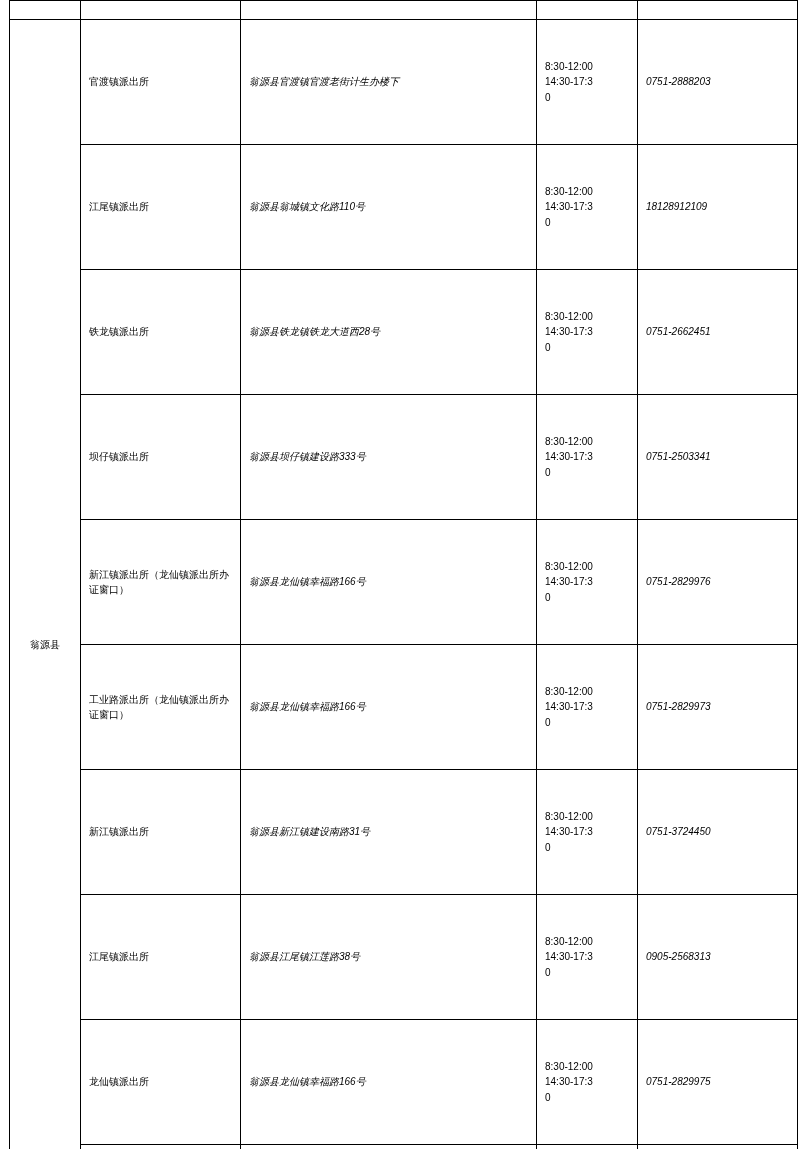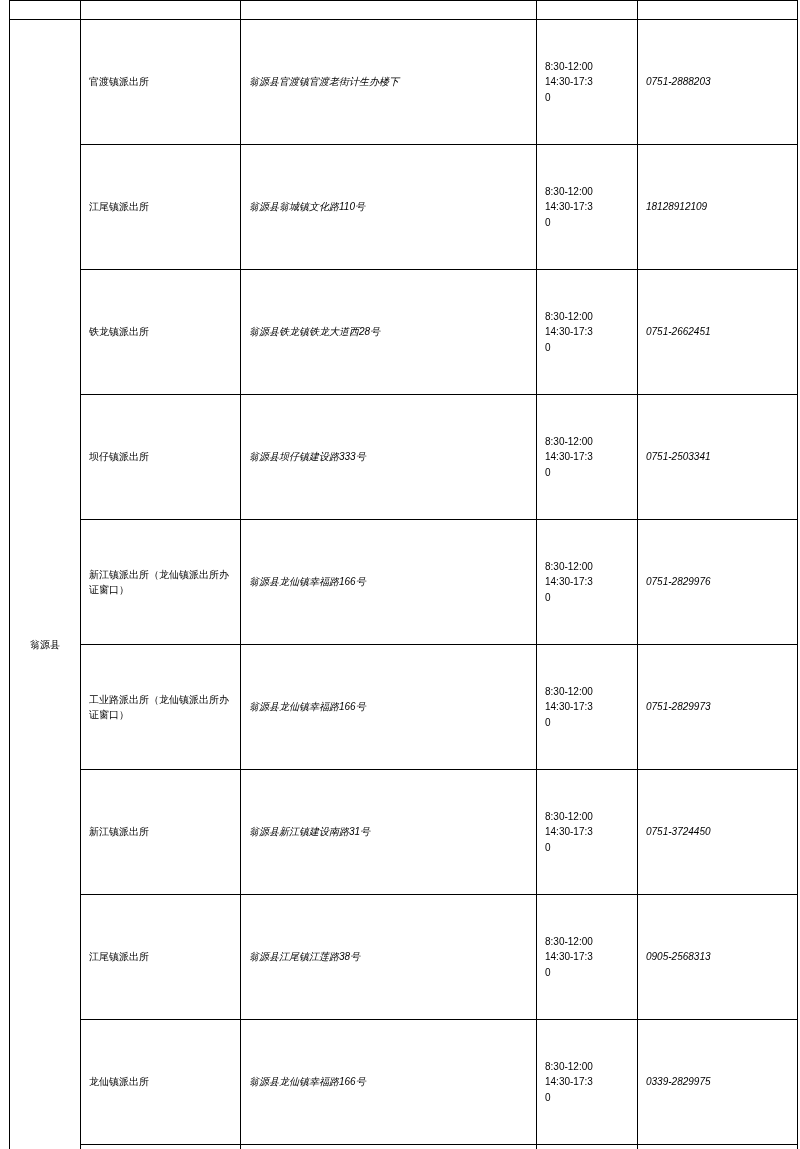--- a/index.html
+++ b/index.html
@@ -188,21 +188,21 @@
       </tr>
 
       <tr class="data-row">
         <td class="station-cell">龙仙镇派出所</td>
         <td class="address-cell">翁源县龙仙镇幸福路166号</td>
         <td class="hours-cell">
           <span class="hours-line">8:30-12:00</span>
           <span class="hours-line">14:30-17:3</span>
           <span class="hours-line">0</span>
         </td>
-        <td class="phone-cell">0339-2829975</td>
+        <td class="phone-cell">0751-2829975</td>
       </tr>
 
       <tr class="data-row">
         <td class="station-cell">周陂镇派出所</td>
         <td class="address-cell">翁源县周陂镇周心路86号</td>
         <td class="hours-cell">
           
           
           
         </td>

